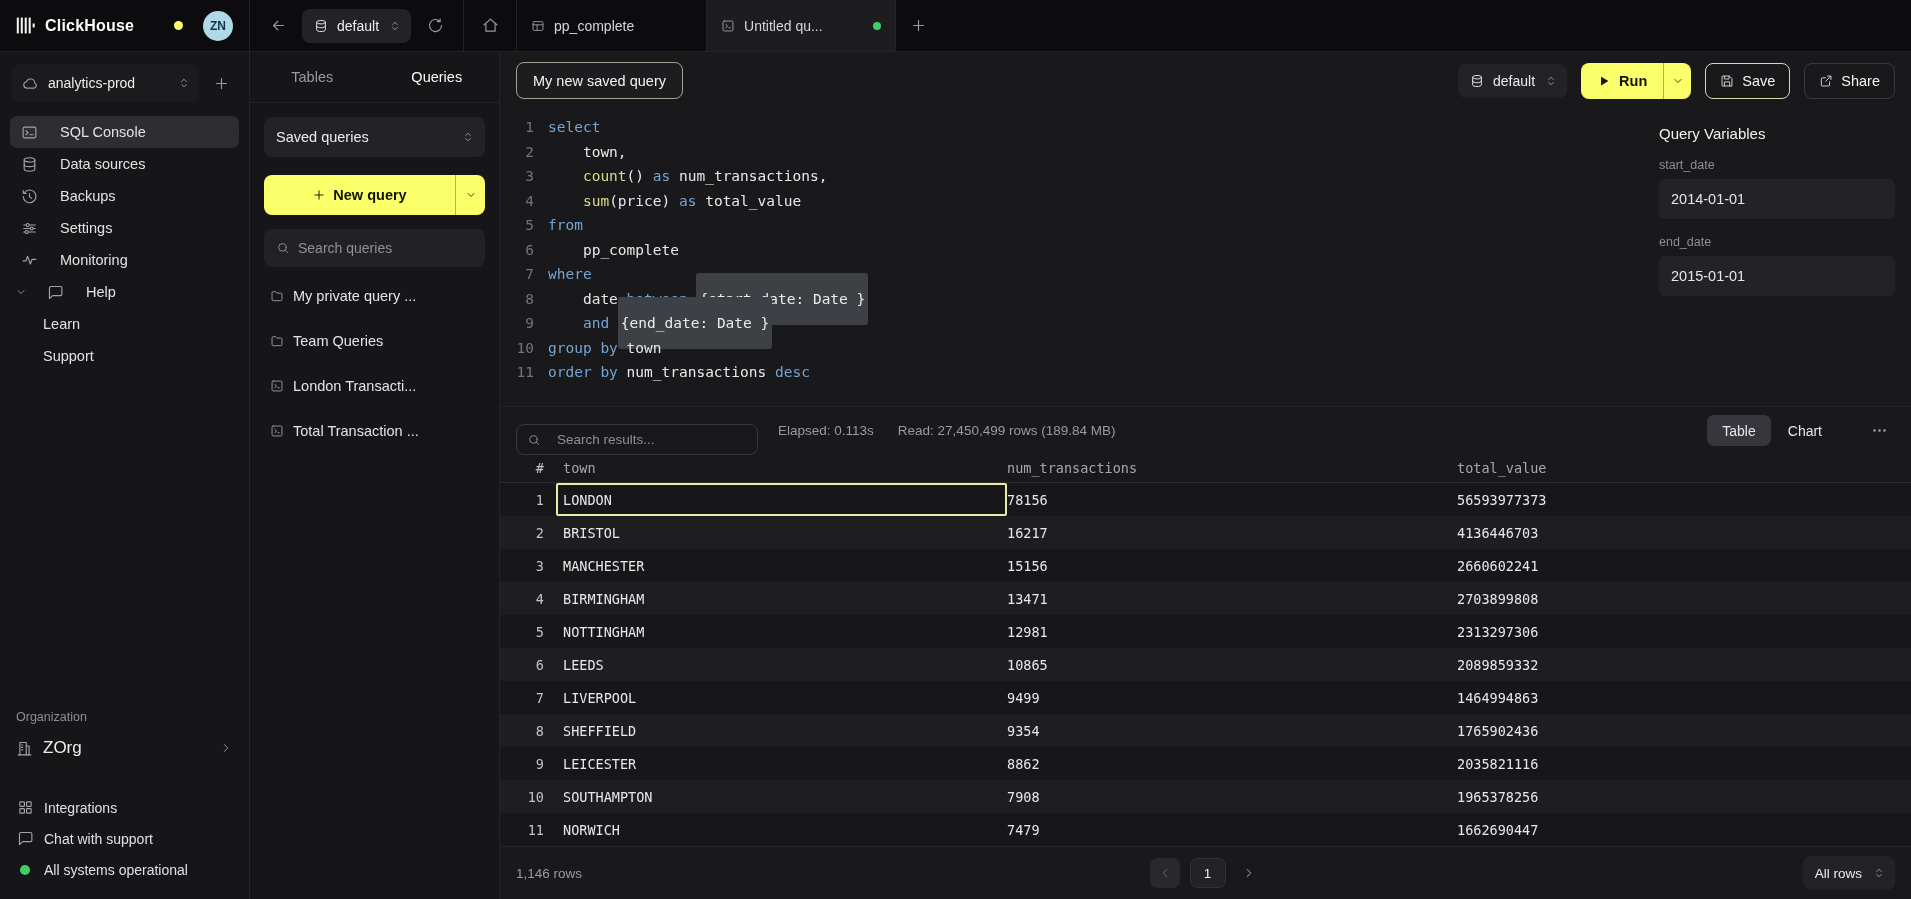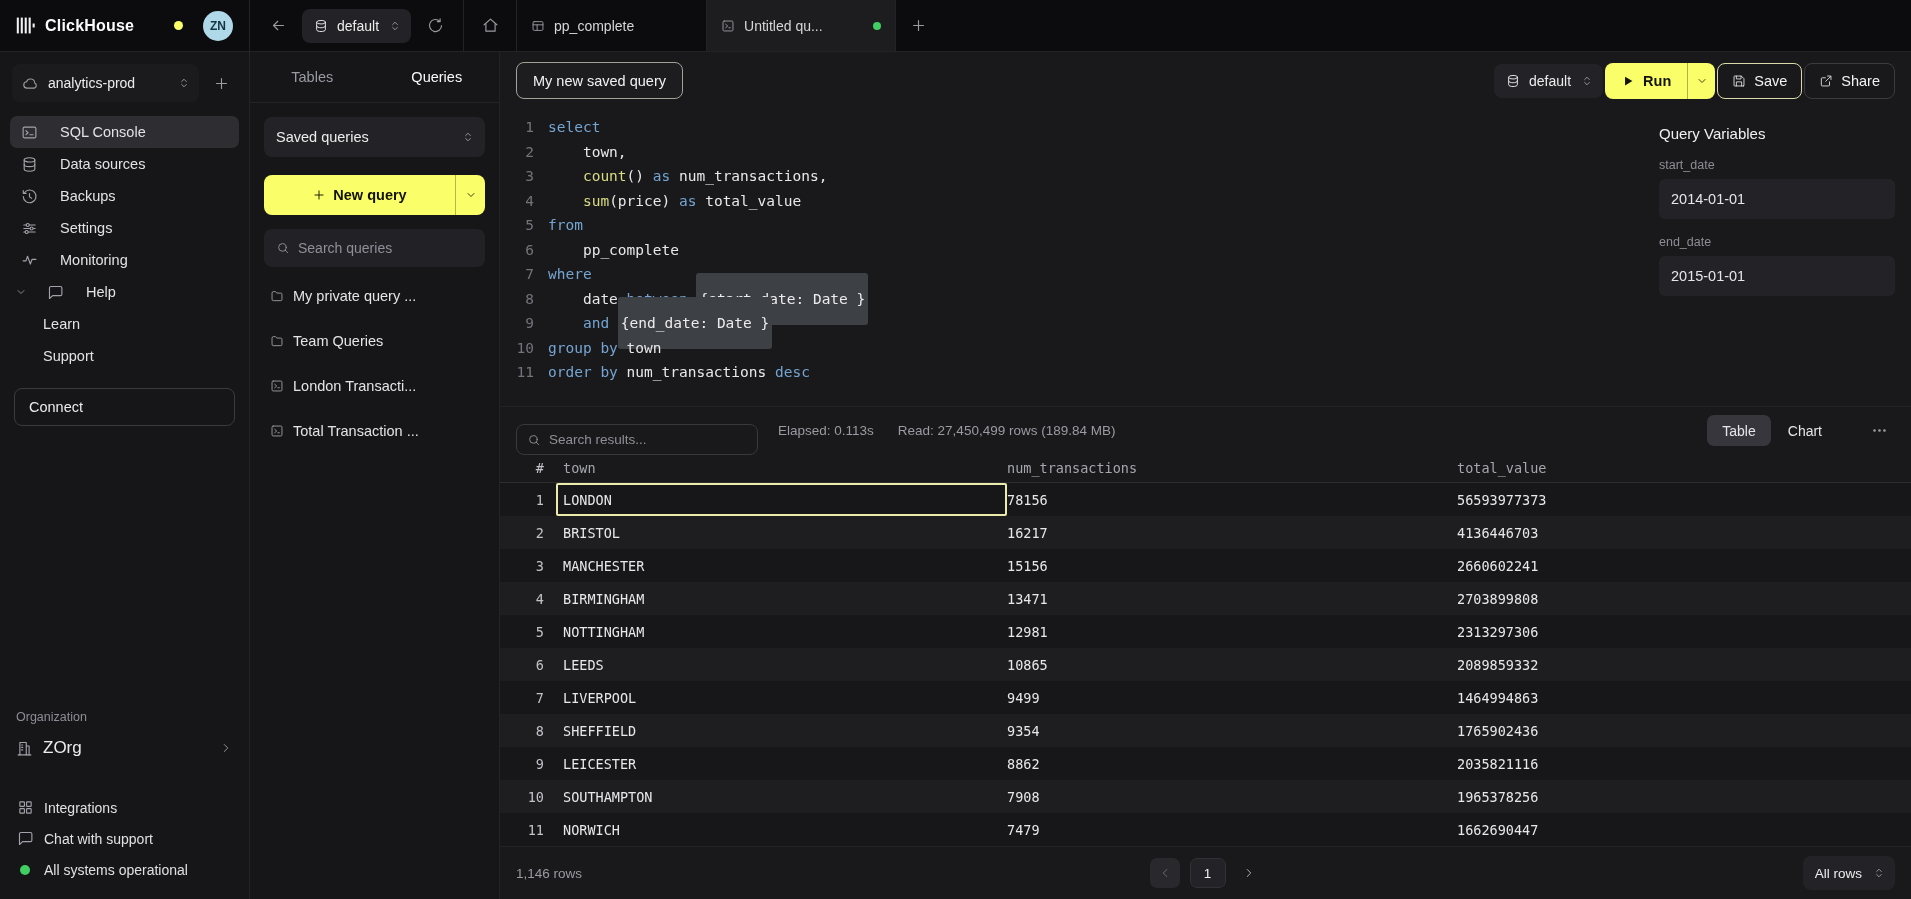--- a/index.html
+++ b/index.html
@@ -82,21 +82,21 @@
   .search-field { margin-top:14px; height:38px; background:#222226; border-radius:8px; display:flex; align-items:center; gap:8px; padding:0 12px; color:#8f8f97; }
   .search-field input { flex:1; min-width:0; background:transparent; border:none; outline:none; color:#22c55e; font-size:14px; }
   .search-field input::placeholder { color:#8f8f97; }
   .qlist { margin-top:12px; display:flex; flex-direction:column; gap:12px; }
   .qlist-item { height:33px; display:flex; align-items:center; gap:9px; padding:0 6px; border-radius:6px; font-size:14.5px; color:#e4e4e8; cursor:pointer; }
   .qlist-item .icon { color:#9a9aa2; }
   .qlist-item .label { white-space:nowrap; overflow:hidden; text-overflow:ellipsis; }
 
   
   .main { flex:1; min-width:0; background:#19191b; display:flex; flex-direction:column; }
-  .main-header { height:57px; flex:none; display:flex; align-items:center; gap:2px; padding:0 16px; }
+  .main-header { height:57px; flex:none; display:flex; align-items:center; gap:14px; padding:0 16px; }
   .savedq-tab { height:37px; border:1px solid #a2a296; border-radius:8px; background:#1d1d20; display:flex; align-items:center; padding:0 16px; font-size:14.5px; color:#f2f2f2; white-space:nowrap; cursor:pointer; }
   .header-spacer { flex:1; }
   .run-btn { height:36px; border-radius:8px; background:#FAFF69; color:#131300; display:flex; align-items:stretch; font-weight:700; font-size:14.5px; overflow:hidden; cursor:pointer; }
   .run-main { display:flex; align-items:center; gap:8px; padding:0 16px; }
   .run-main .icon { color:#131300; }
   .run-caret { width:28px; display:flex; align-items:center; justify-content:center; border-left:1px solid rgba(0,0,0,.3); color:#131300; }
   .save-btn { height:36px; border:1px solid #d9d9ab; border-radius:8px; display:flex; align-items:center; gap:8px; padding:0 14px; color:#f2f2f2; font-size:14.5px; cursor:pointer; }
   .save-btn .icon, .share-btn .icon { color:#d9d9da; }
   .share-btn { height:36px; border:1px solid #3a3a40; border-radius:8px; display:flex; align-items:center; gap:8px; padding:0 14px; color:#f2f2f2; font-size:14.5px; cursor:pointer; }
 
@@ -111,21 +111,21 @@
   .tok-pl { color:#e8e8ea; }
   .tok-param { background:#3d4045; border-radius:3px; padding:18px 3px; color:#ececec; }
 
   .qvars { width:268px; flex:none; padding:16px; }
   .qvars-title { font-size:15px; color:#f0f0f0; }
   .qvar-label { margin-top:16px; font-size:12.5px; color:#8d8d95; }
   .qvar-input { margin-top:7px; width:100%; height:40px; background:#232327; border:none; outline:none; border-radius:6px; padding:0 12px; font-size:14.5px; color:#e6e6e8; }
 
   
   .results-bar { height:48px; flex:none; border-top:1px solid #232327; display:flex; align-items:center; gap:20px; padding:0 16px; }
-  .rsearch { width:242px; height:31px; border:1px solid #38383e; border-radius:8px; display:flex; align-items:center; gap:8px; padding:0 10px; color:#8f8f97;margin-top:18px; }
+  .rsearch { width:242px; height:31px; border:1px solid #38383e; border-radius:8px; display:flex; align-items:center; gap:16px; padding:0 10px; color:#8f8f97;margin-top:18px; }
   .rsearch input { flex:1; min-width:0; background:transparent; border:none; outline:none; color:#e6e6e6; font-size:13.5px; }
   .rsearch input::placeholder { color:#8f8f97; }
   .rstats { color:#9a9aa2; font-size:13.5px; white-space:nowrap; }
   .rstats + .rstats { margin-left:4px; }
   .view-toggle { margin-left:auto; display:flex; align-items:center; gap:2px; }
   .vt-btn { height:31px; padding:0 15px; border-radius:7px; display:flex; align-items:center; font-size:14px; color:#e6e6ea; cursor:pointer; }
   .vt-btn.active { background:#36363c; }
   .kebab-btn { margin-left:6px; color:#9a9aa2; }
 
   
@@ -329,21 +329,20 @@
                 <path d="M21 14.5a2 2 0 0 1-2 2H8l-4.5 4V5.5a2 2 0 0 1 2-2H19a2 2 0 0 1 2 2z"></path>
               </svg>
             </span>
             <span>Help</span>
           </div>
         </nav>
       <div class="nav-sub">
           <div class="nav-sub-item">Learn</div>
           <div class="nav-sub-item">Support</div>
         </div>
-      <button class="connect-btn">Connect</button>
       <div class="sidebar-spacer"></div>
       <div class="org-section">
         <div class="org-label">Organization</div>
         <div class="org-row">
           <span class="icon">
               <svg width="17" height="17" viewBox="0 0 24 24" fill="none" stroke="currentColor" stroke-width="1.6" stroke-linecap="round" stroke-linejoin="round">
                 <path d="M5.5 21V3.5h9V21"></path>
                 <path d="M14.5 8.5h4V21"></path>
                 <path d="M3 21h18M8 7h1.5M8 10.5h1.5M8 14h1.5"></path>
               </svg>

